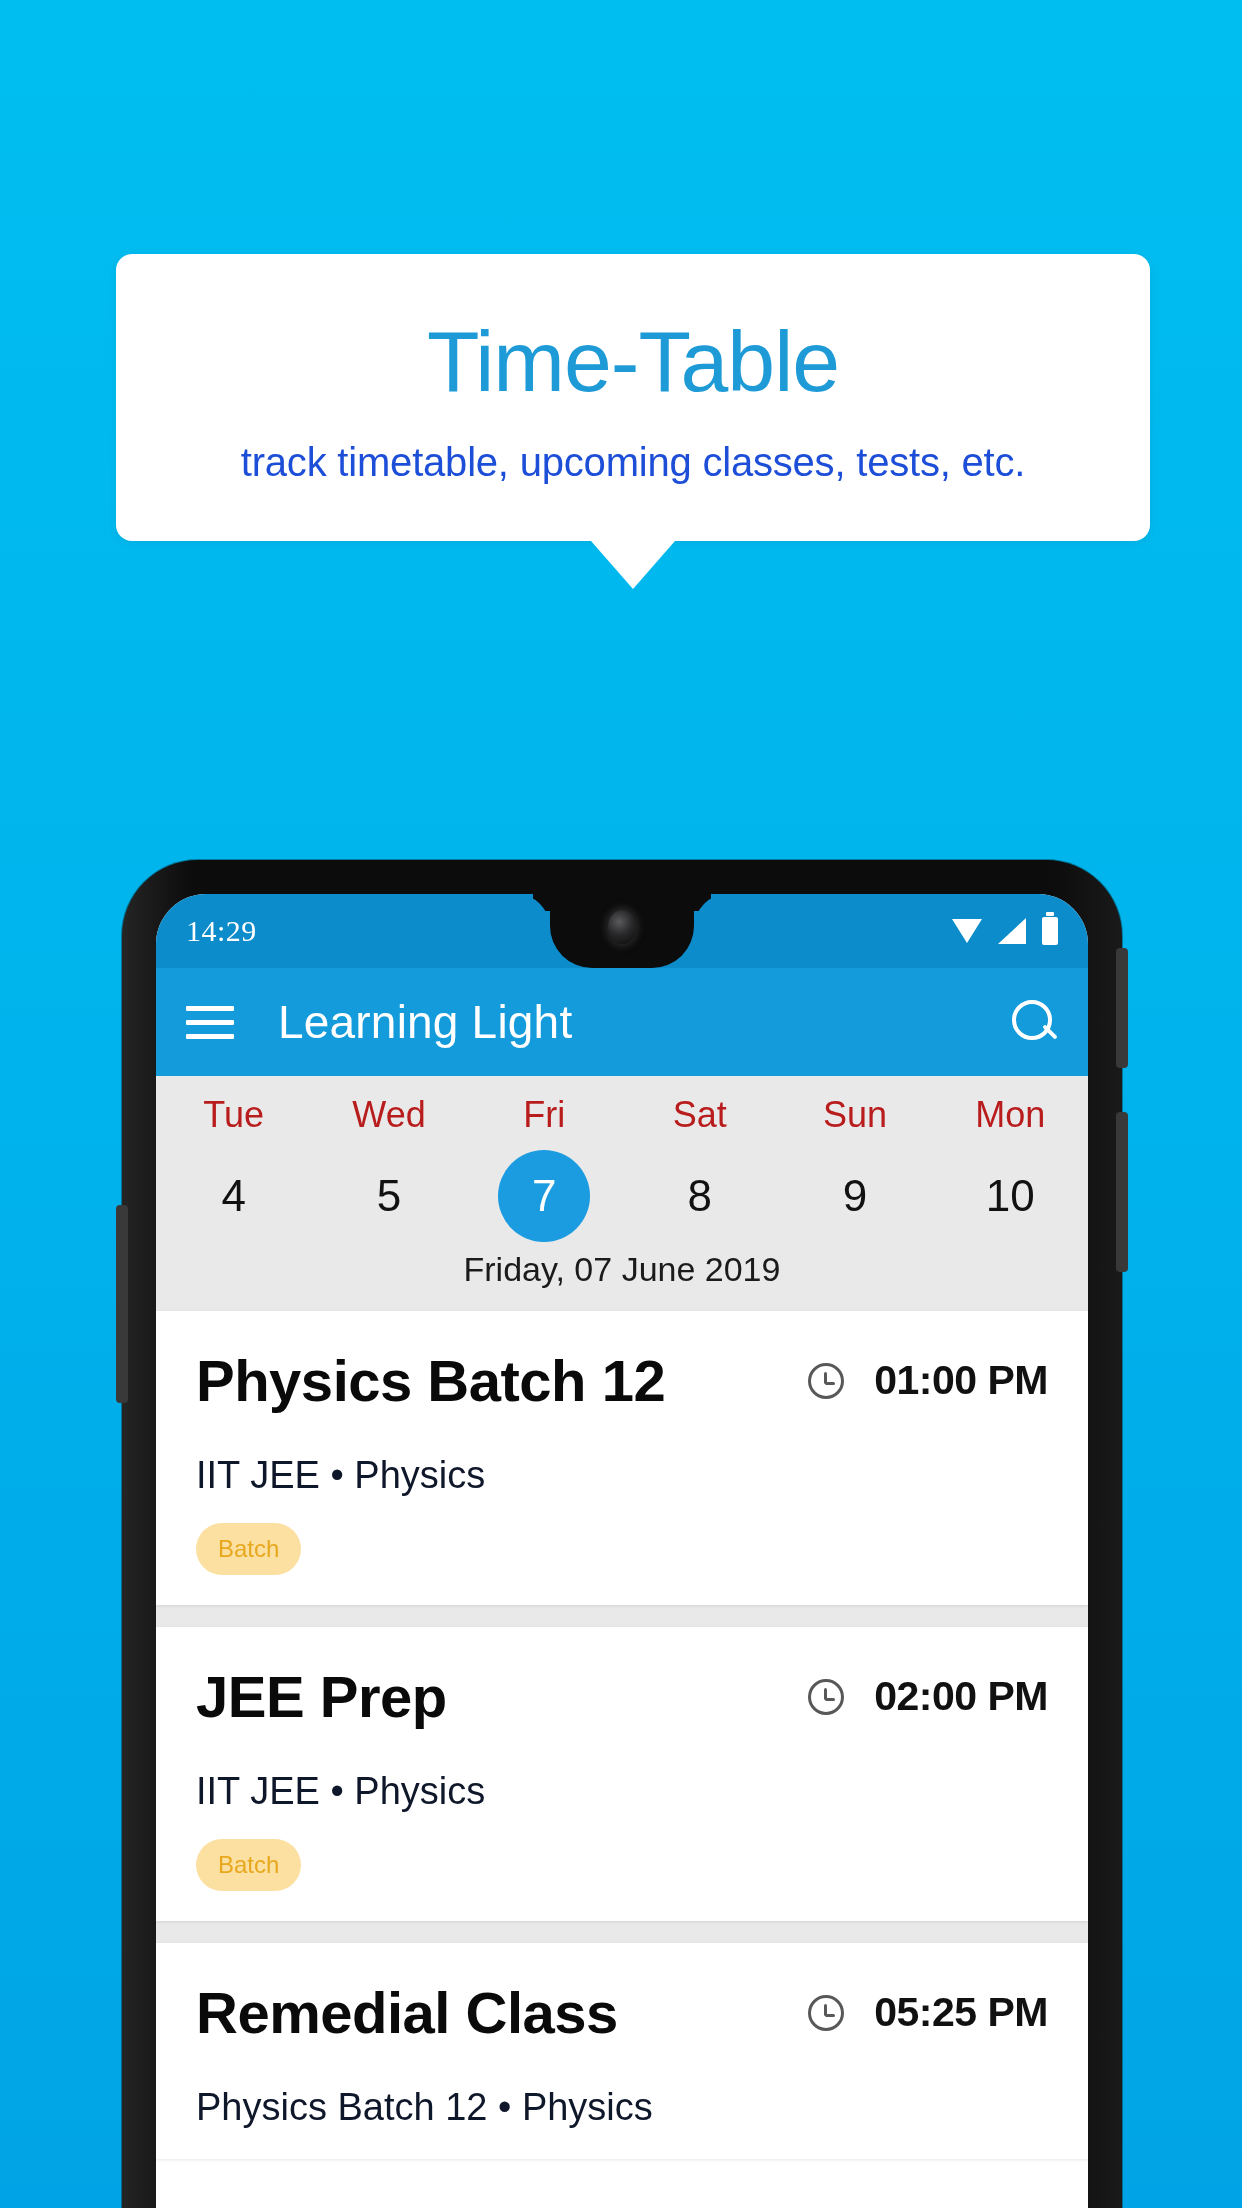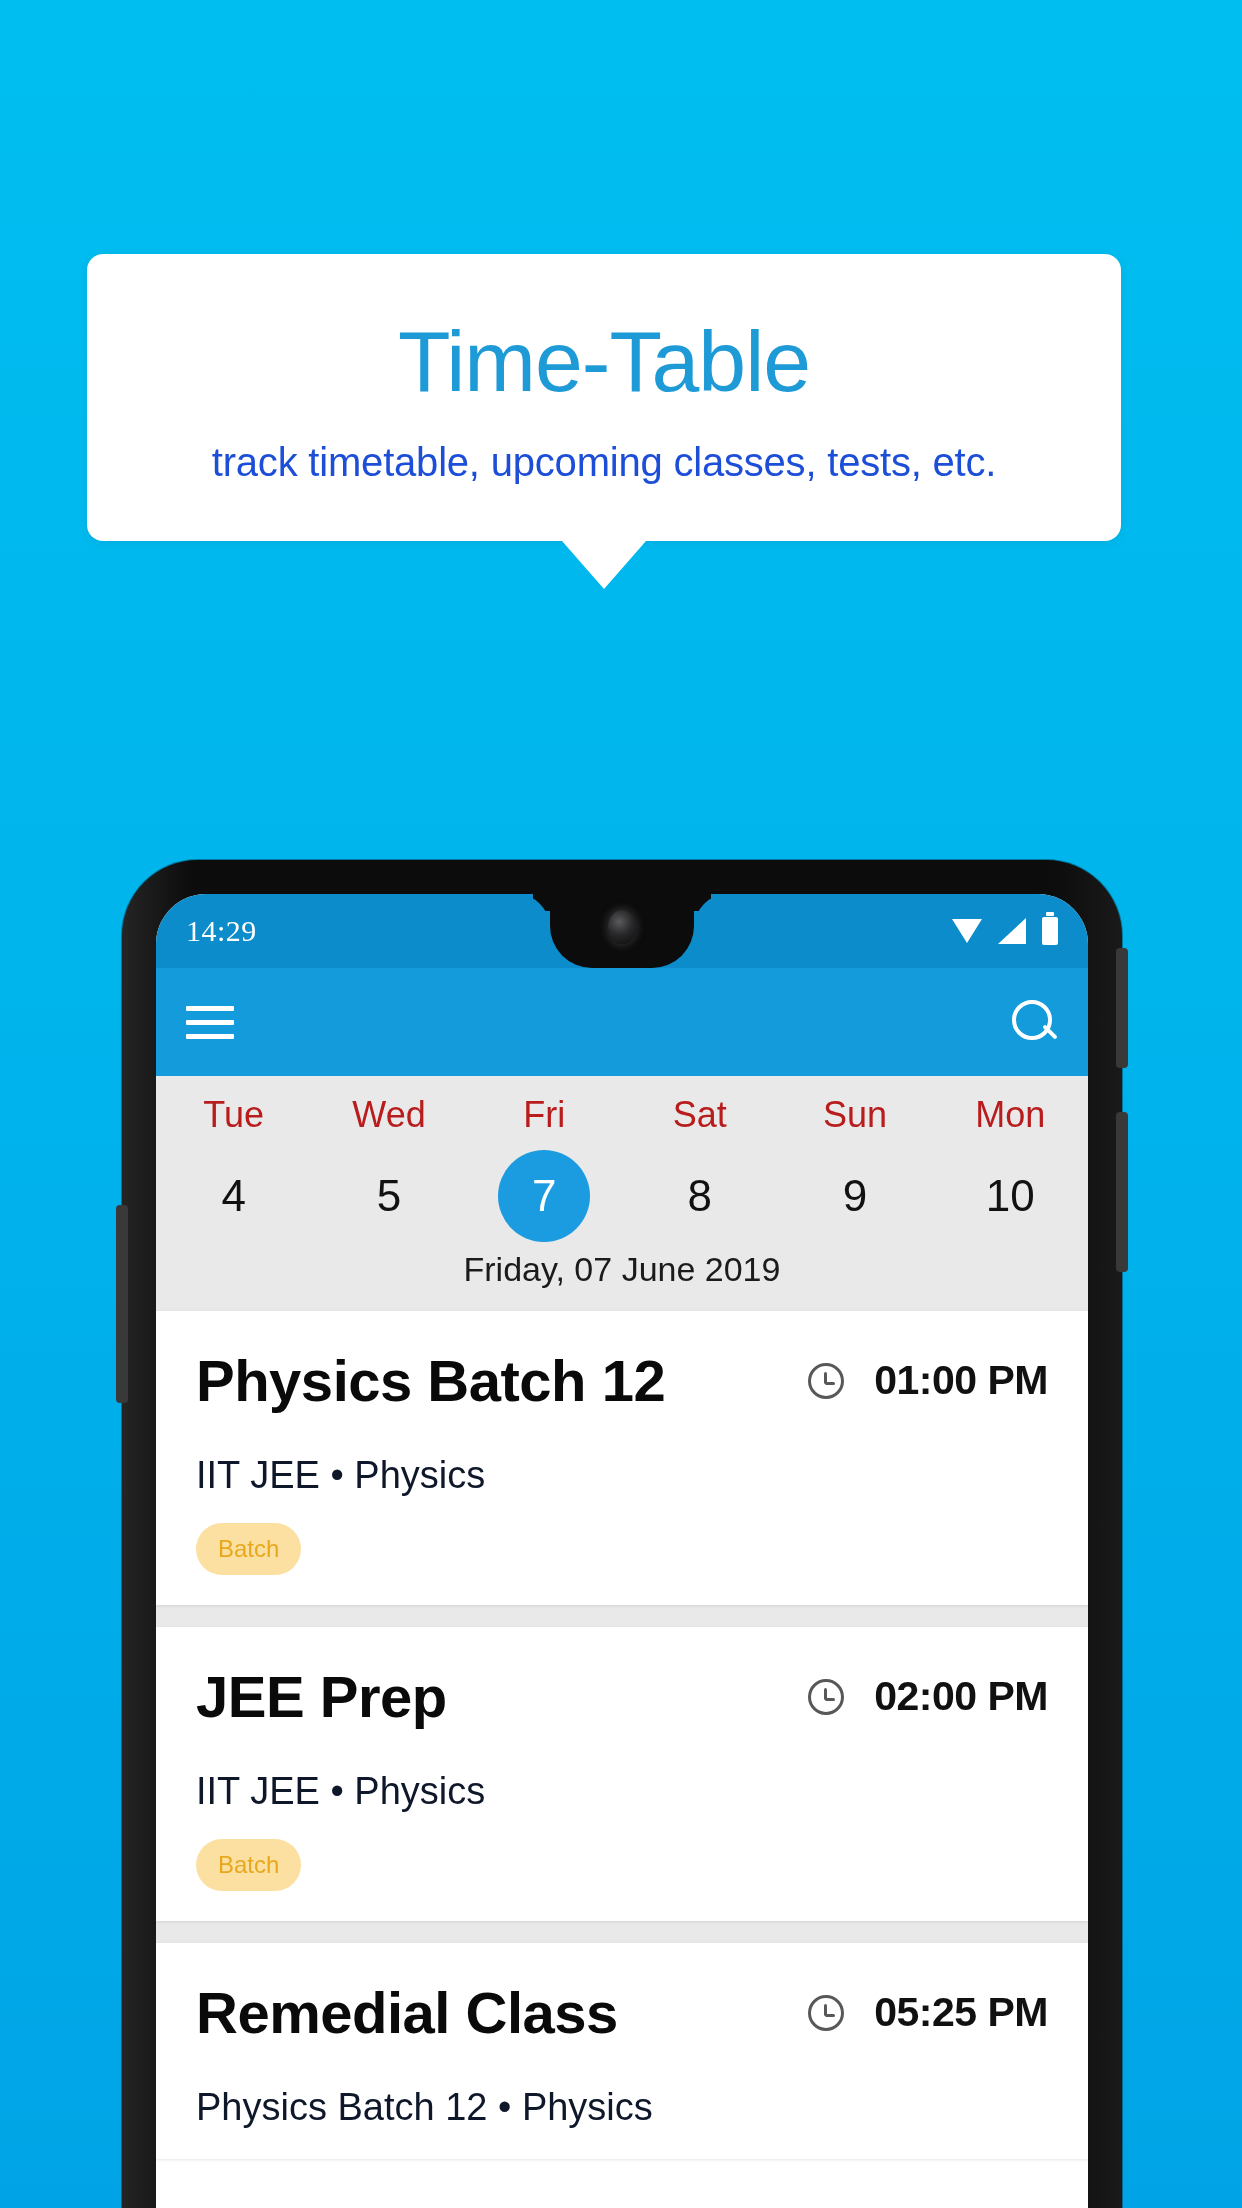--- a/index.html
+++ b/index.html
@@ -6,21 +6,21 @@
   html, body { width:1242px; height:2208px; }
   body {
     font-family:"Liberation Sans", sans-serif;
     background:linear-gradient(180deg,#00BEF0 0%,#00B4EC 45%,#00A4E6 100%);
     overflow:hidden;
     position:relative;
   }
 
   
   .bubble-wrap{
-    position:absolute; left:87px; top:254px; width:1034px;border-radius:8px;
+    position:absolute; left:116px; top:254px; width:1034px;border-radius:8px;
   }
   .bubble{
     background:#ffffff;
     border-radius:16px;
     padding:62px 40px 56px;
     text-align:center;
     box-shadow:0 2px 10px rgba(0,0,0,.06);
   }
   .bubble-title{
     font-size:86px;
@@ -237,20 +237,21 @@
         <span class="ico-battery"></span>
       </div>
     </div>
 
     <div class="appbar">
       <div class="hamburger">
         <span></span>
         <span></span>
         <span></span>
       </div>
+      <div class="app-title">Learning Light</div>
       <div class="search-icon"></div>
     </div>
 
     <div class="calstrip">
       <div class="caldays">
 
         <div class="calcell">
           <div class="calday">Tue</div>
           <div class="calnum-wrap">
             <div class="calnum">4</div>

